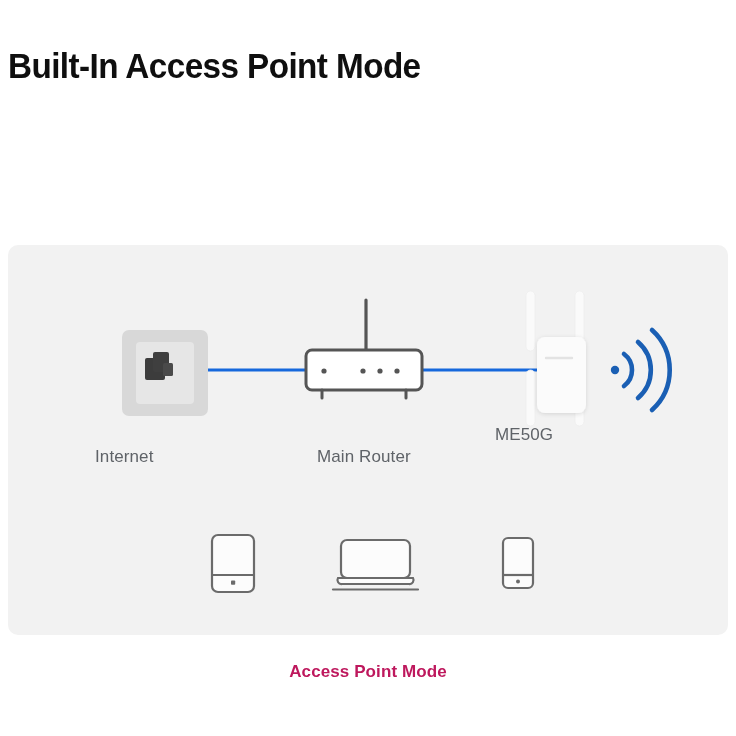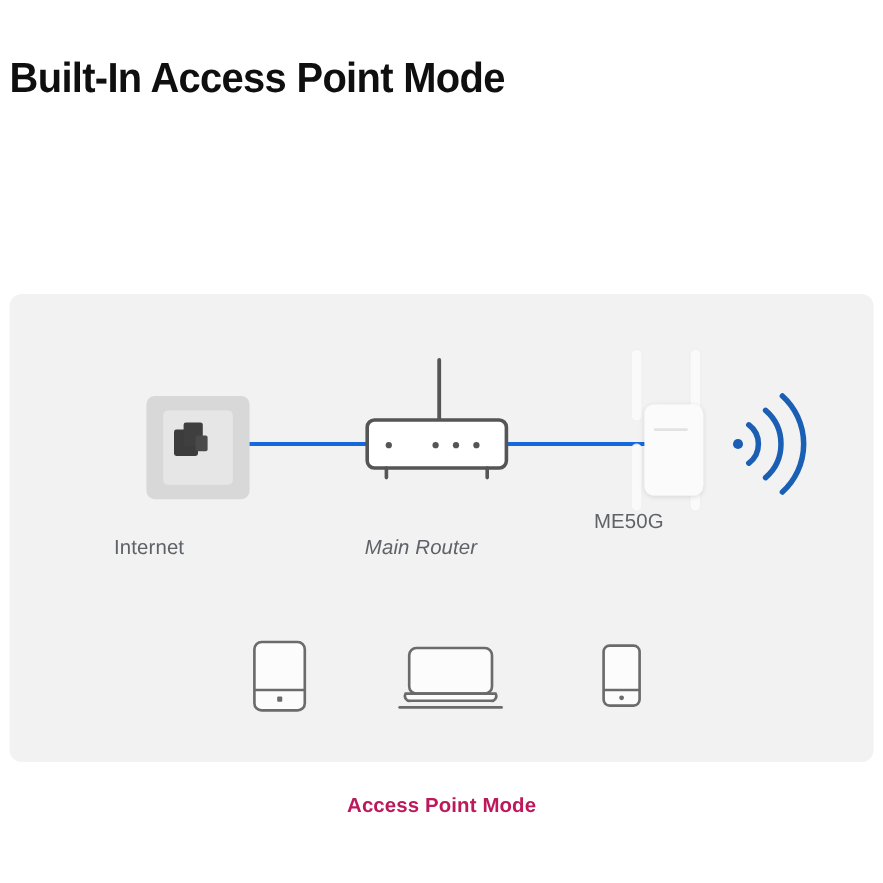--- a/index.html
+++ b/index.html
@@ -45,21 +45,21 @@
   .device-label {
     position: absolute;
     font-size: 17px;
     line-height: 20px;
     color: #5f6368;
     text-align: left;
     white-space: nowrap;
     letter-spacing: 0.1px;
   }
   #label-internet { left: 95px;  top: 447px; width: 130px; }
-  #label-router   { left: 304px; top: 447px; width: 130px; font-style: italic; }
+  #label-router   { left: 317px; top: 447px; width: 130px; }
   #label-me50g    { left: 495px; top: 425px; width: 130px; }
 
   
   #caption {
     position: absolute;
     left: 0;
     top: 662px;
     width: 736px;
     text-align: center;
     font-size: 17px;

